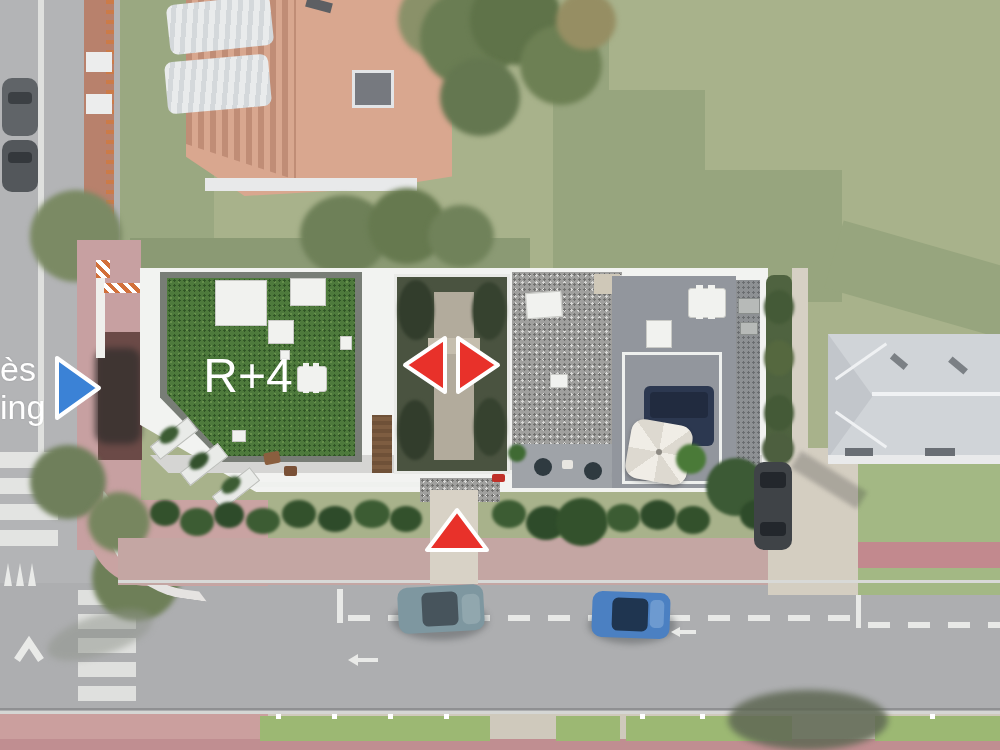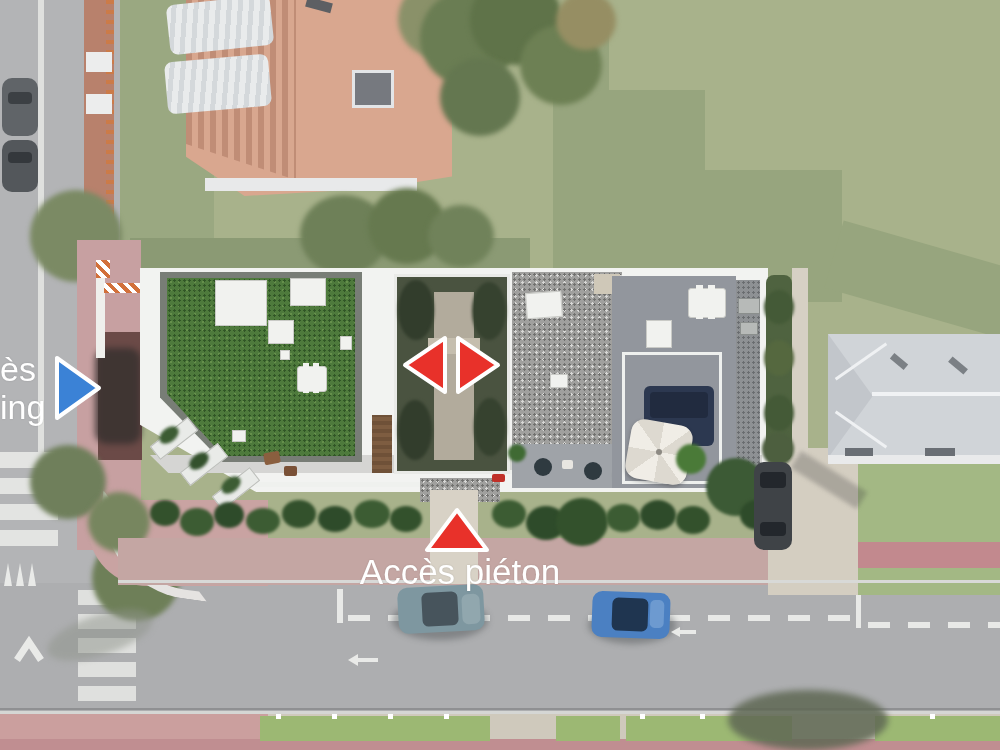--- a/index.html
+++ b/index.html
@@ -241,17 +241,17 @@
     <polygon points="671,632 680,627 680,637" fill="#e9eae8"></polygon>
 
     <polygon points="57,358 57,418 99,388" fill="#3b82d6" stroke="#ffffff" stroke-width="4" stroke-linejoin="round"></polygon>
 
     <polygon points="445,338 445,392 405,365" fill="#e8312a" stroke="#ffffff" stroke-width="4" stroke-linejoin="round"></polygon>
     <polygon points="458,338 458,392 498,365" fill="#e8312a" stroke="#ffffff" stroke-width="4" stroke-linejoin="round"></polygon>
 
     <polygon points="427,550 487,550 457,510" fill="#e8312a" stroke="#ffffff" stroke-width="4" stroke-linejoin="round"></polygon>
   </svg>
 
-  <div class="lbl" style="left:330px;top:552px;width:260px;text-align:center;font-size:35px;">Accès piéton</div>
+  <div class="lbl" style="left:193px;top:348px;width:110px;text-align:center;font-size:48px;">R+4</div>
   <div class="lbl" style="left:0;top:350px;font-size:34px;">ès</div>
   <div class="lbl" style="left:0;top:388px;font-size:34px;">ing</div>
 
 </div>
 
 </body></html>

